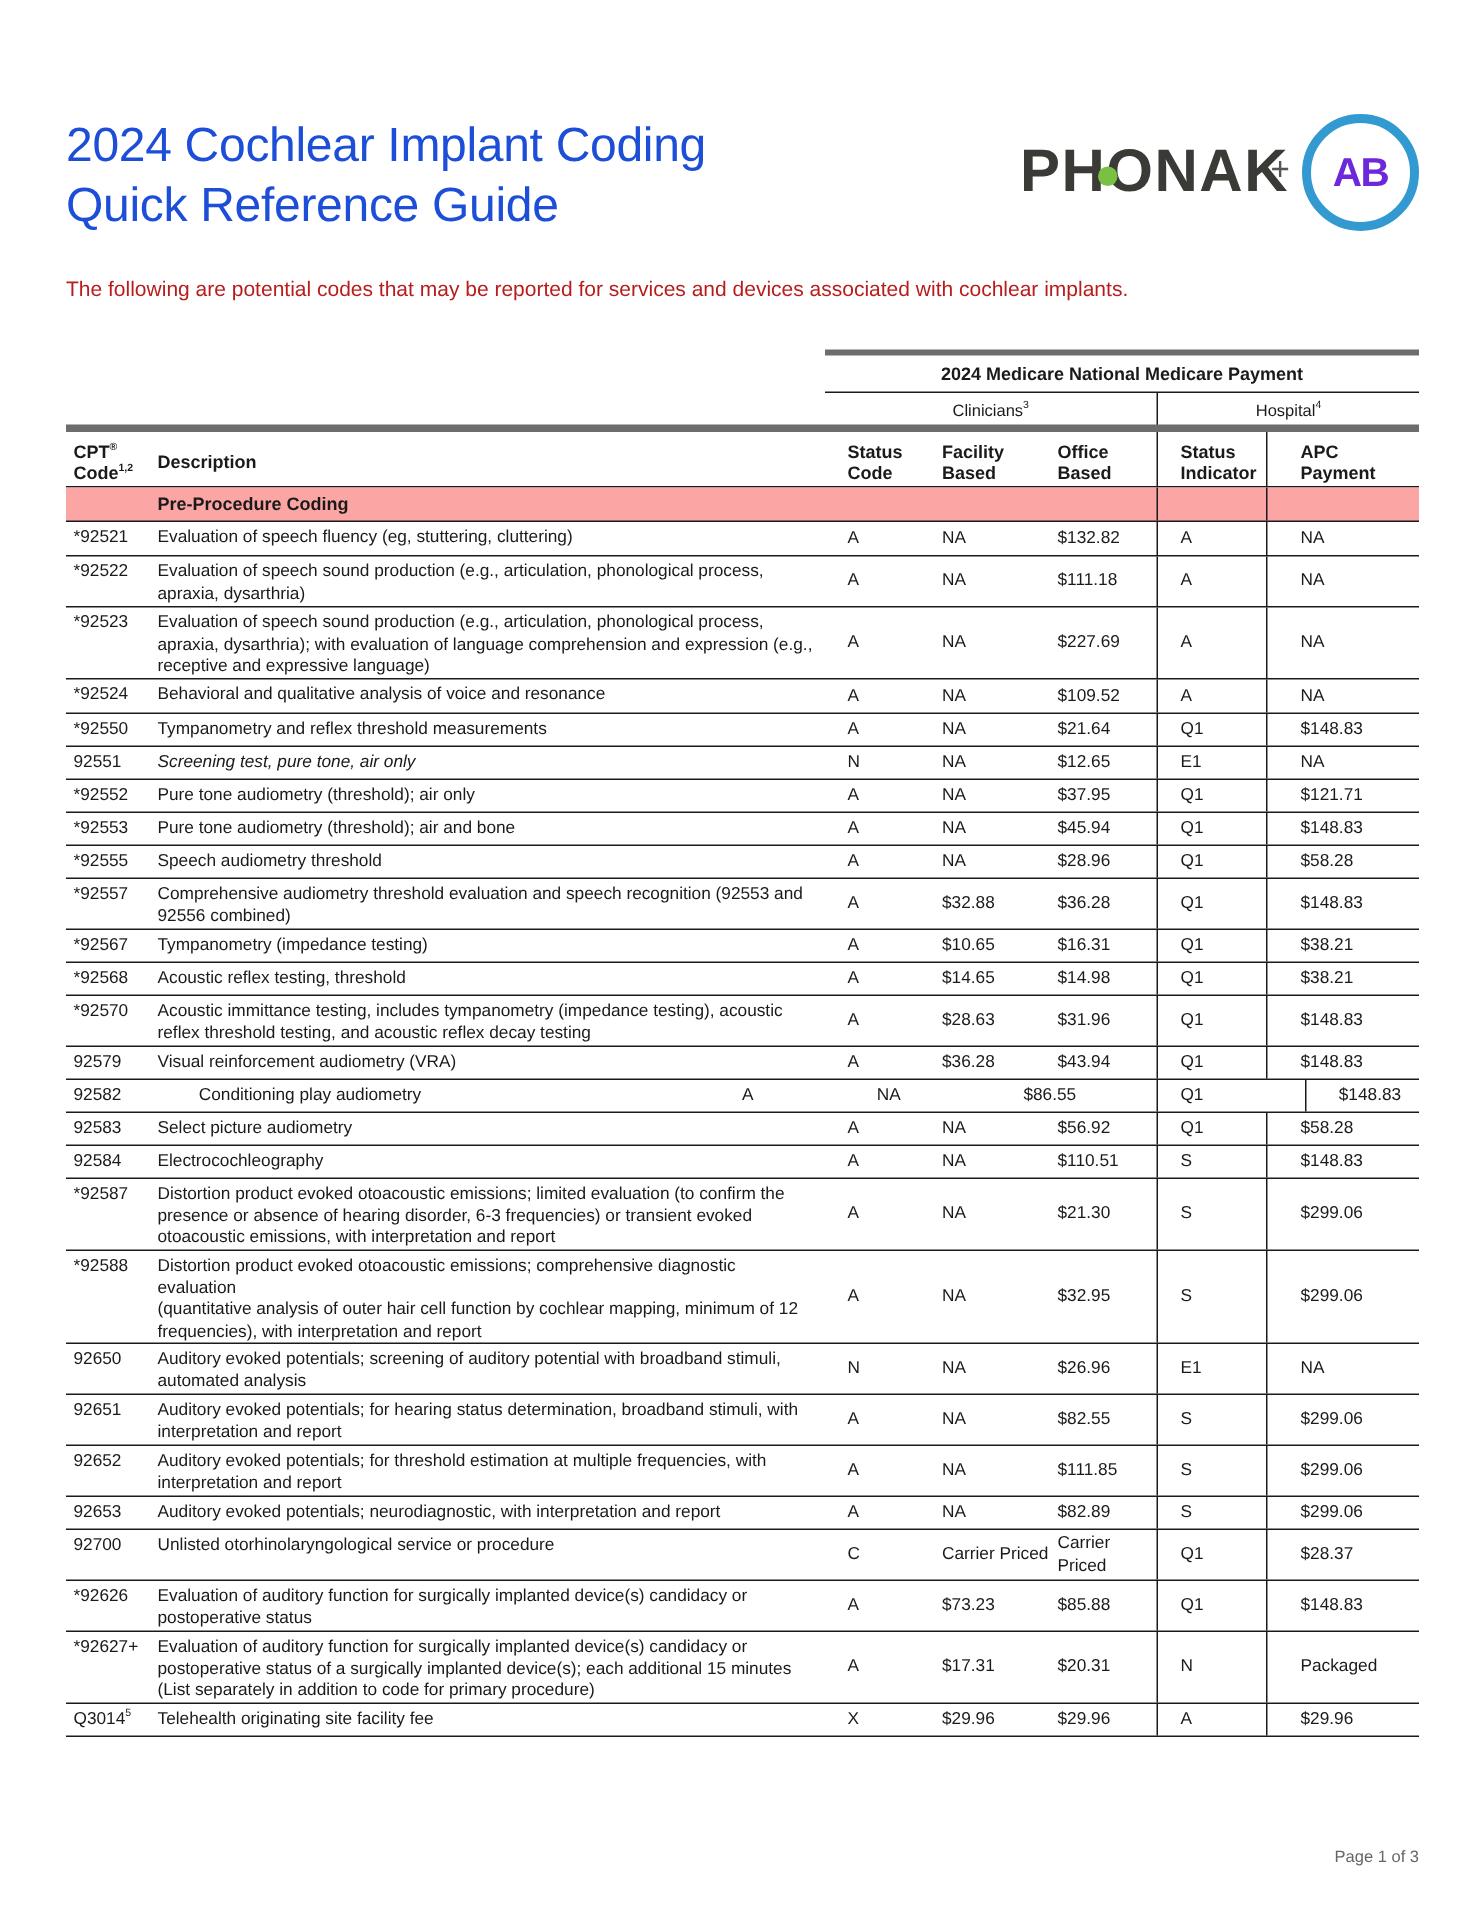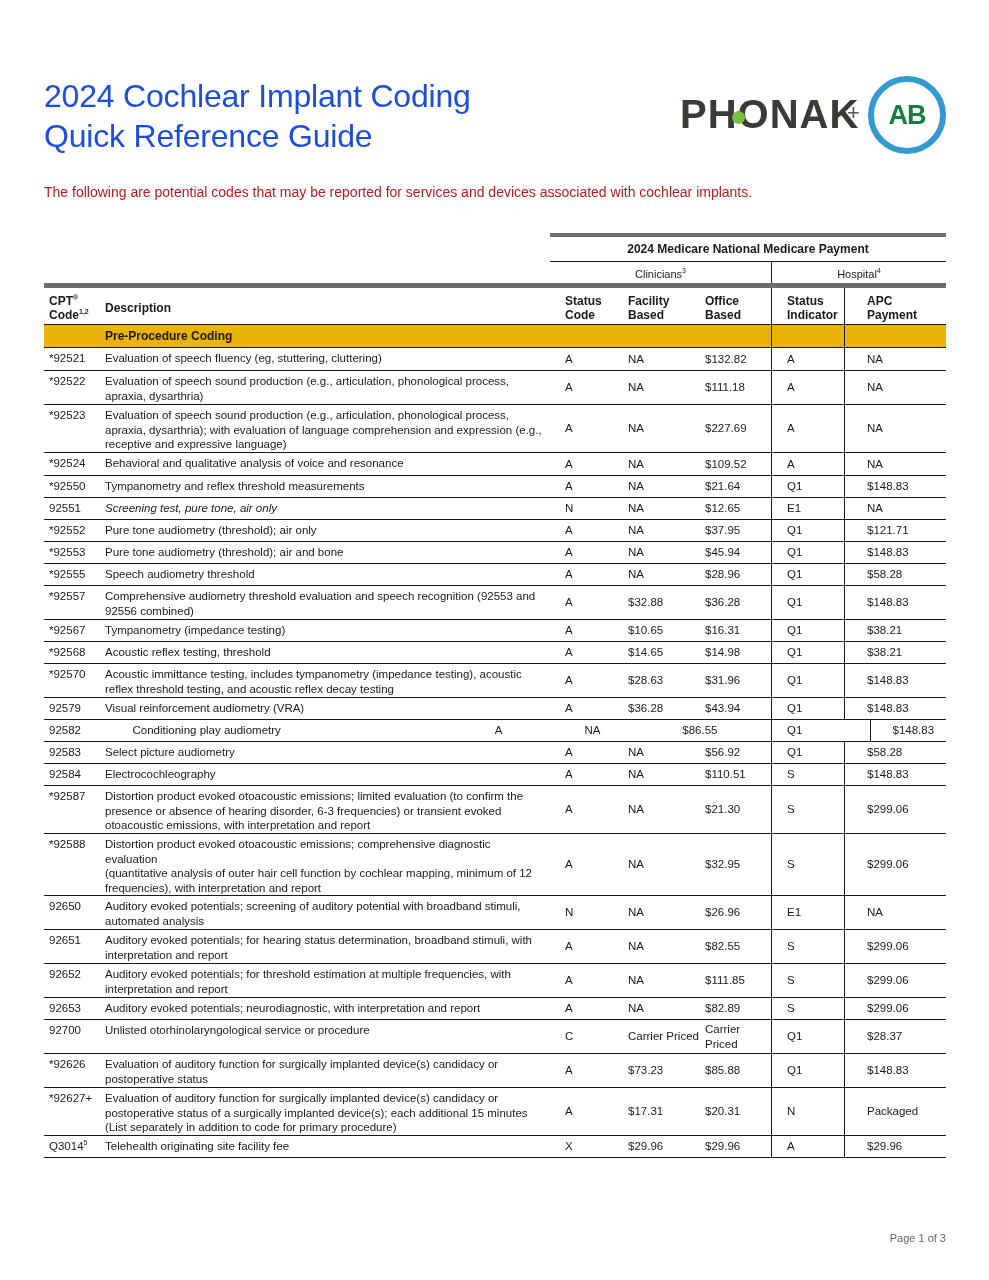--- a/index.html
+++ b/index.html
@@ -7,21 +7,21 @@
   body { position: relative; font-family: "Liberation Sans", sans-serif; color: #1a1a1a; overflow: hidden; }
 
   .title { position: absolute; left: 44px; top: 76px; font-size: 32px; line-height: 40px; font-weight: 400; color: #1d4ed8; letter-spacing: -0.2px; }
   .title span { display: block; }
 
   .logo { position: absolute; left: 680px; top: 76px; width: 270px; height: 80px; }
   .logo-phonak { position: absolute; left: 0; top: 16px; font-size: 40px; font-weight: 700; color: #3a3a37; letter-spacing: 1px; font-family: "Liberation Sans", sans-serif; }
   .logo-dot { position: absolute; width: 13px; height: 13px; border-radius: 50%; background: #7ac143; left: 52px; top: 35px; }
   .logo-plus { position: absolute; left: 167px; top: 24px; font-size: 22px; color: #555; font-weight: 300; }
   .logo-ab { position: absolute; left: 188px; top: 0; width: 78px; height: 78px; border: 6px solid #3399d1; border-radius: 50%; display: flex; align-items: center; justify-content: center; }
-  .logo-ab span { font-size: 27px; font-weight: 700; color: #15803d; letter-spacing: -1px; }
+  .logo-ab span { font-size: 27px; font-weight: 700; color: #6d28d9; letter-spacing: -1px; }
 
   .intro { position: absolute; left: 44px; top: 184px; font-size: 14px; color: #b91c1c; }
 
   
   .tbl { position: absolute; left: 44px; top: 233px; width: 902px; font-size: 11.5px; color: #1a1a1a; }
   .grp-head { position: absolute; left: 506px; top: 0; width: 396px; }
   .grp-bar { height: 4px; background: #6d6d6d; }
   .grp-title { height: 25px; line-height: 25px; text-align: center; font-weight: 700; font-family: "Liberation Sans", sans-serif; font-size: 12px; border-bottom: 1px solid #1a1a1a; }
   .grp-sub { display: flex; height: 24px; line-height: 24px; font-size: 11px; }
   .grp-sub div { text-align: center; }
@@ -40,21 +40,21 @@
   .c-apc { width: 102px; padding-left: 22px; border-left: 1px solid #1a1a1a; }
   .hdr > div { padding-top: 3px; display: flex; align-items: center; }
   .hdr .c-si, .hdr .c-apc { padding-top: 3px; }
 
   .rows { position: absolute; left: 0; top: 92px; width: 902px; }
   .row { display: flex; border-bottom: 1px solid #1a1a1a; line-height: 14.5px; }
   .row > div { padding-top: 3px; padding-bottom: 3px; }
   .row .c-code { padding-top: 3px; }
   .row .c-sc, .row .c-fac, .row .c-off, .row .c-si, .row .c-apc { display: flex; align-items: center; }
   .row .c-desc { padding-right: 6px; }
-  .section-row { background: #eab308; font-weight: 700; font-size: 12px; height: 23px; }
+  .section-row { background: #fca5a5; font-weight: 700; font-size: 12px; height: 23px; }
   .section-row > div { display: flex; align-items: center; }
 
   .footer { position: absolute; right: 43px; top: 1232px; font-size: 11px; color: #666; }
 </style>
 </head>
 <body>
 
 <div class="title">
   <span>2024 Cochlear Implant Coding</span>
   <span>Quick Reference Guide</span>

